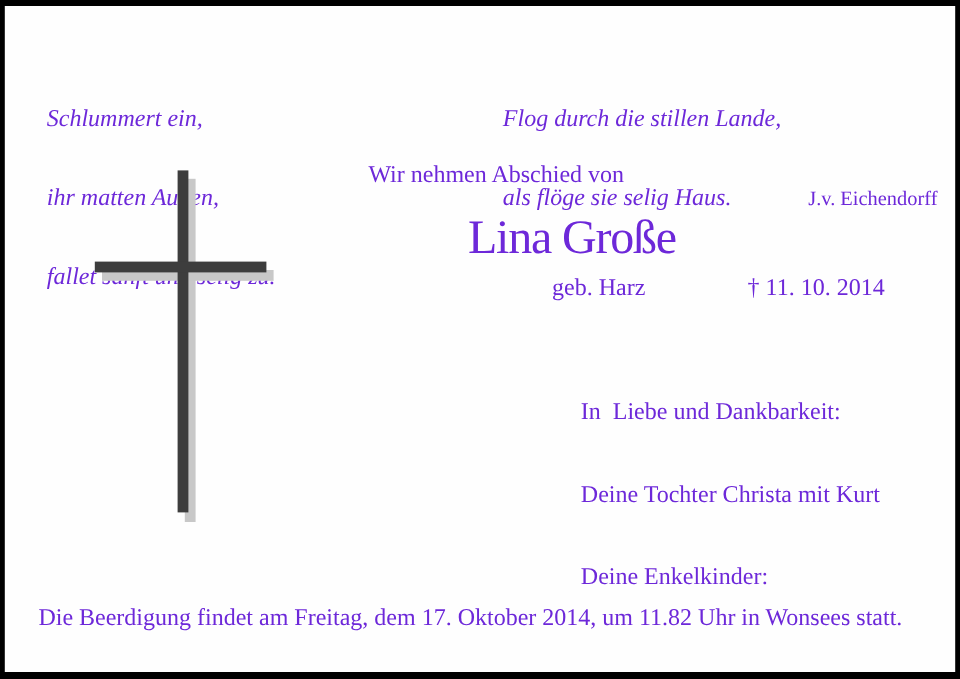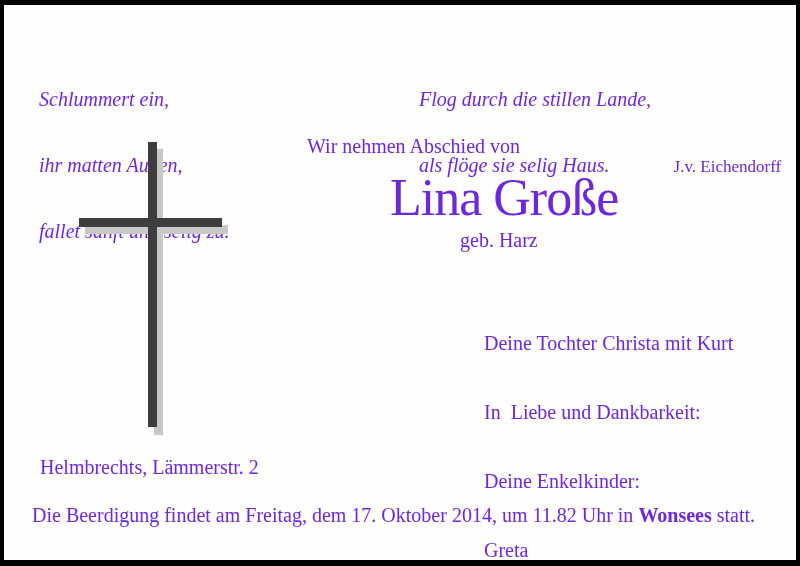--- a/index.html
+++ b/index.html
@@ -38,21 +38,21 @@
 
   
   .cross { width: 150px; height: 294px; }
   .cross .bar { position: absolute; }
 
   .intro {
     font-size: 20px;
     line-height: 1;
   }
   .deceased-name {
-    font-size: 52px;
+    font-size: 40px;
     line-height: 60px;
     letter-spacing: -1px;
     white-space: nowrap;
   }
   .dates span { position: absolute; top: 0; font-size: 20px; line-height: 1; white-space: pre; }
 
   .family-list {
     font-size: 20px;
     line-height: 23px;
     white-space: pre;
@@ -60,21 +60,21 @@
   .address {
     font-size: 20px;
     line-height: 1;
     white-space: pre;
   }
   .funeral {
     font-size: 20px;
     line-height: 1;
     white-space: pre;
   }
-  .funeral .place { font-weight: bold; text-align: right; }
+  .funeral .place { font-weight: normal; text-align: right; }
 </style>
 </head>
 <body>
 
 <div class="notice">
 
   <div class="abs quote" style="left:35px; top:39px;">
     <div>Schlummert ein,</div>
     <div>ihr matten Augen,</div>
     <div>fallet sanft und selig zu.</div>
@@ -91,31 +91,30 @@
     <div class="bar" style="left:69px; top:0px;  width:9px;   height:285px; background:#3d3d3d;"></div>
     <div class="bar" style="left:0px;  top:76px; width:143px; height:9px;   background:#3d3d3d;"></div>
   </div>
 
   <div class="abs intro" style="left:303px; top:131px;">Wir nehmen Abschied von</div>
 
   <div class="abs deceased-name" style="left:386px; top:163px;">Lina Große</div>
 
   <div class="abs dates" style="left:0; top:225px; width:800px; height:22px;">
     <span style="left:456px;">geb. Harz</span>
+    <span style="left:619px;">† 11. 10. 2014</span>
   </div>
 
   <div class="abs family-list" style="left:480px; top:281px;">
+    <div>In  Liebe und Dankbarkeit:</div>
     <div>Deine Tochter Christa mit Kurt</div>
-    <div>In  Liebe und Dankbarkeit:</div>
     <div>Deine Enkelkinder:</div>
-    <div>Greta</div>
     
     
     
     
     
   </div>
 
-  <div class="abs address" style="left:36px; top:452px;">Helmbrechts, Lämmerstr. 2</div>
 
   <div class="abs funeral" style="left:28px; top:500px;"><span>Die Beerdigung findet am Freitag, dem 17. Oktober 2014, um 11.82 Uhr in </span><span class="place">Wonsees</span><span> statt.</span></div>
 
 </div>
 
 </body></html>

